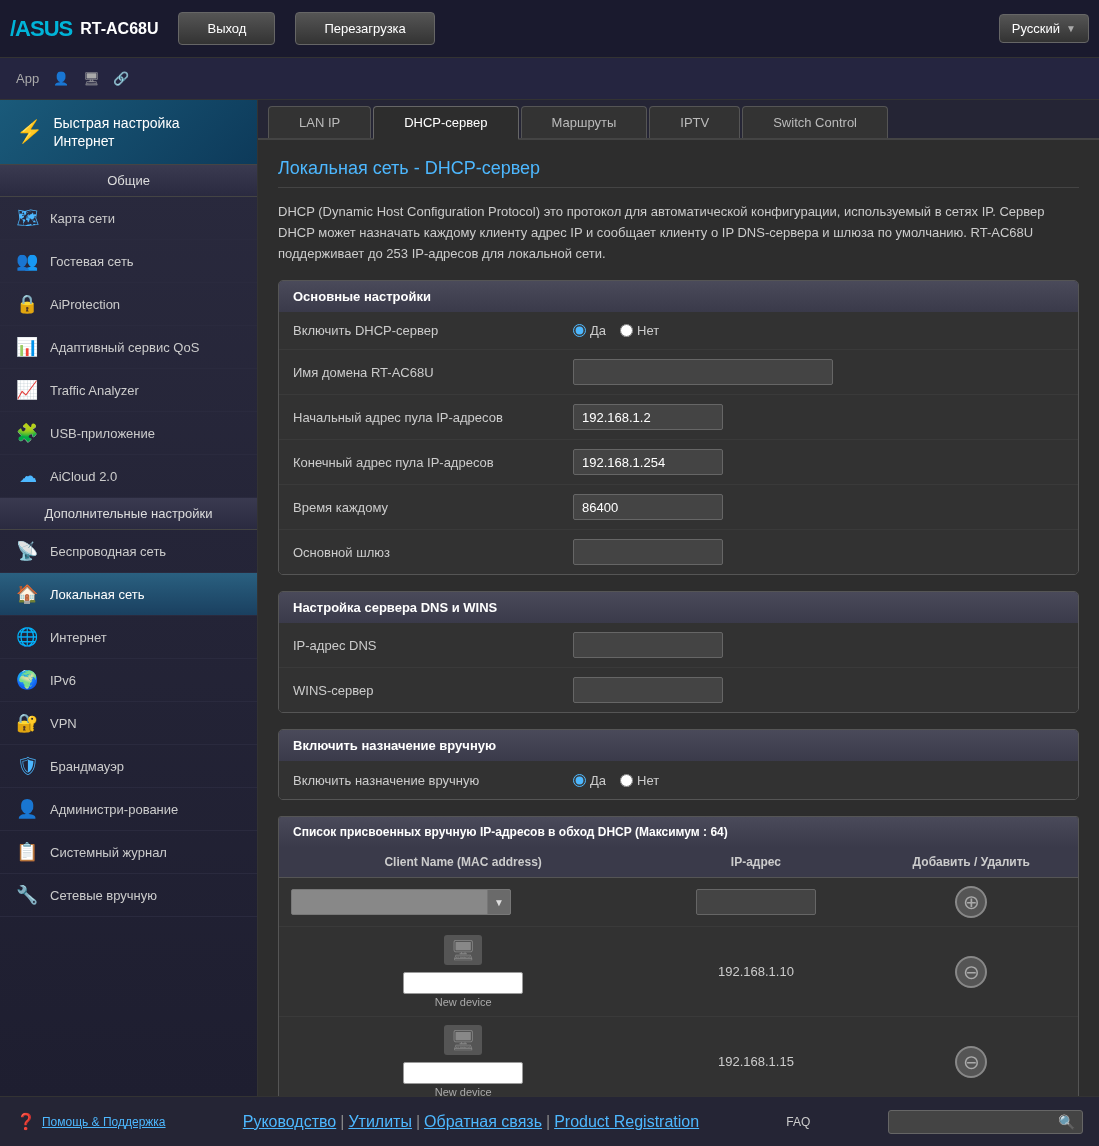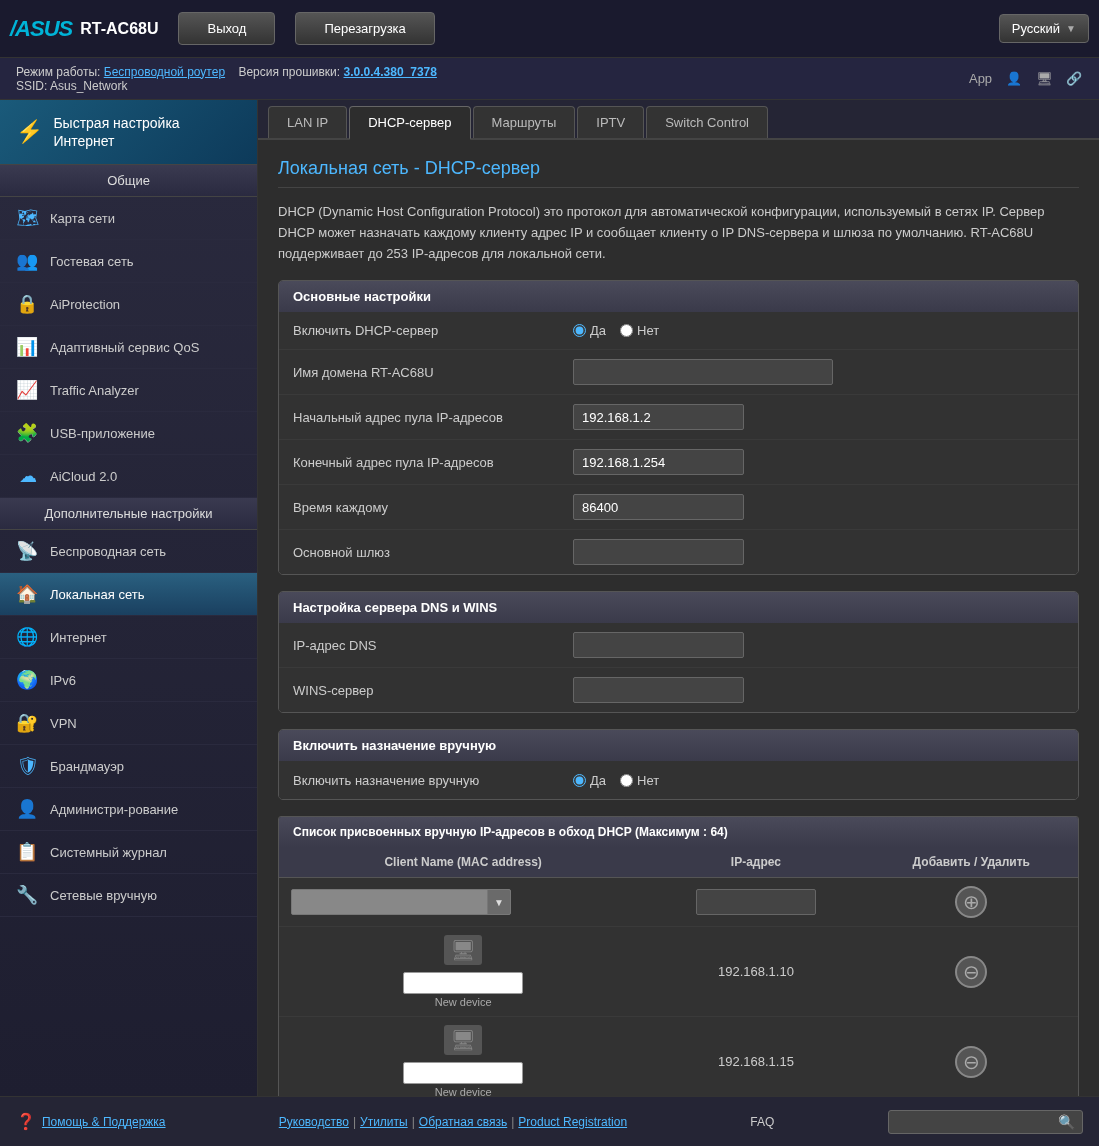--- a/index.html
+++ b/index.html
@@ -24,21 +24,20 @@
     }
     .logo {
       display: flex;
       align-items: center;
       margin-right: 20px;
     }
     .logo-asus {
       color: #00b4d8;
       font-size: 22px;
       font-weight: bold;
-      font-style: italic;
       letter-spacing: -1px;
     }
     .logo-model {
       color: #fff;
       font-size: 16px;
       font-weight: bold;
       margin-left: 8px;
     }
     .top-buttons {
       display: flex;
@@ -151,21 +150,21 @@
     
     .tabs-bar {
       display: flex;
       background: #252535;
       border-bottom: 2px solid #444;
       padding: 0 10px;
       padding-top: 6px;
       gap: 2px;
     }
     .tab {
-      padding: 8px 18px;
+      padding: 8px 30px;
       cursor: pointer;
       border: 1px solid #555;
       border-bottom: none;
       border-radius: 4px 4px 0 0;
       background: #333;
       color: #bbb;
       font-size: 13px;
     }
     .tab.active {
       background: #2d2d2d;
@@ -242,21 +241,21 @@
       padding: 4px 8px;
       font-size: 13px;
       border-radius: 2px;
       width: 200px;
       height: 26px;
     }
     .text-input-wide {
       width: 260px;
     }
     .text-input-medium {
-      width: 171px;
+      width: 150px;
     }
     .radio-group {
       display: flex;
       align-items: center;
       gap: 14px;
     }
     .radio-label {
       display: flex;
       align-items: center;
       gap: 4px;
@@ -397,21 +396,21 @@
       display: flex;
       align-items: center;
       gap: 6px;
     }
     .footer-help-icon { color: #4db8ff; font-size: 16px; cursor: pointer; }
     .footer-help-text { color: #4db8ff; font-size: 12px; text-decoration: underline; cursor: pointer; }
     .footer-links {
       display: flex;
       align-items: flex-start;
       gap: 4px;
-      font-size: 12px;
+      font-size: 16px;
       color: #4db8ff;
     }
     .footer-link { color: #4db8ff; text-decoration: underline; cursor: pointer; }
     .footer-sep { color: #888; }
     .footer-faq { color: #ccc; font-size: 12px; margin-left: 10px; }
     .footer-search {
       display: flex;
       align-items: center;
       background: #444;
       border: 1px solid #666;
@@ -441,30 +440,20 @@
     <button class="top-btn">Выход</button>
     <button class="top-btn">Перезагрузка</button>
   </div>
   <div class="lang-selector">
     <span>Русский</span>
     <span class="lang-arrow">▼</span>
   </div>
 </div>
 
 <div class="status-bar">
-  <div class="status-left">
-    <span>Режим работы:</span>
-    <span class="status-link">Беспроводной роутер</span>
-    &nbsp;&nbsp;
-    <span>Версия прошивки:</span>
-    <span class="status-bold">3.0.0.4.380_7378</span>
-    <br>
-    <span>SSID:</span>
-    <span>Asus_Network</span>
-  </div>
   <div class="status-icons">
     <span>App</span>
     <span style="cursor:pointer;">👤</span>
     <span style="cursor:pointer;">🖥</span>
     <span style="cursor:pointer;">🔗</span>
   </div>
 </div>
 
 <div class="main-layout">
 

